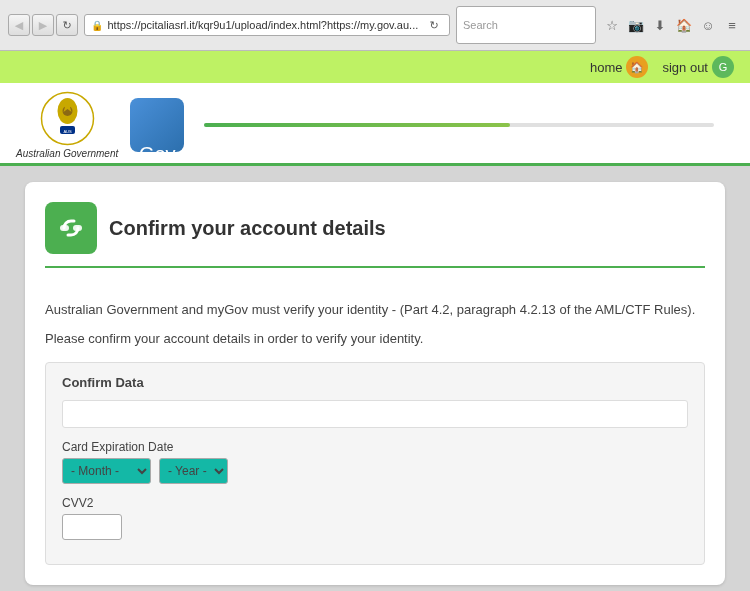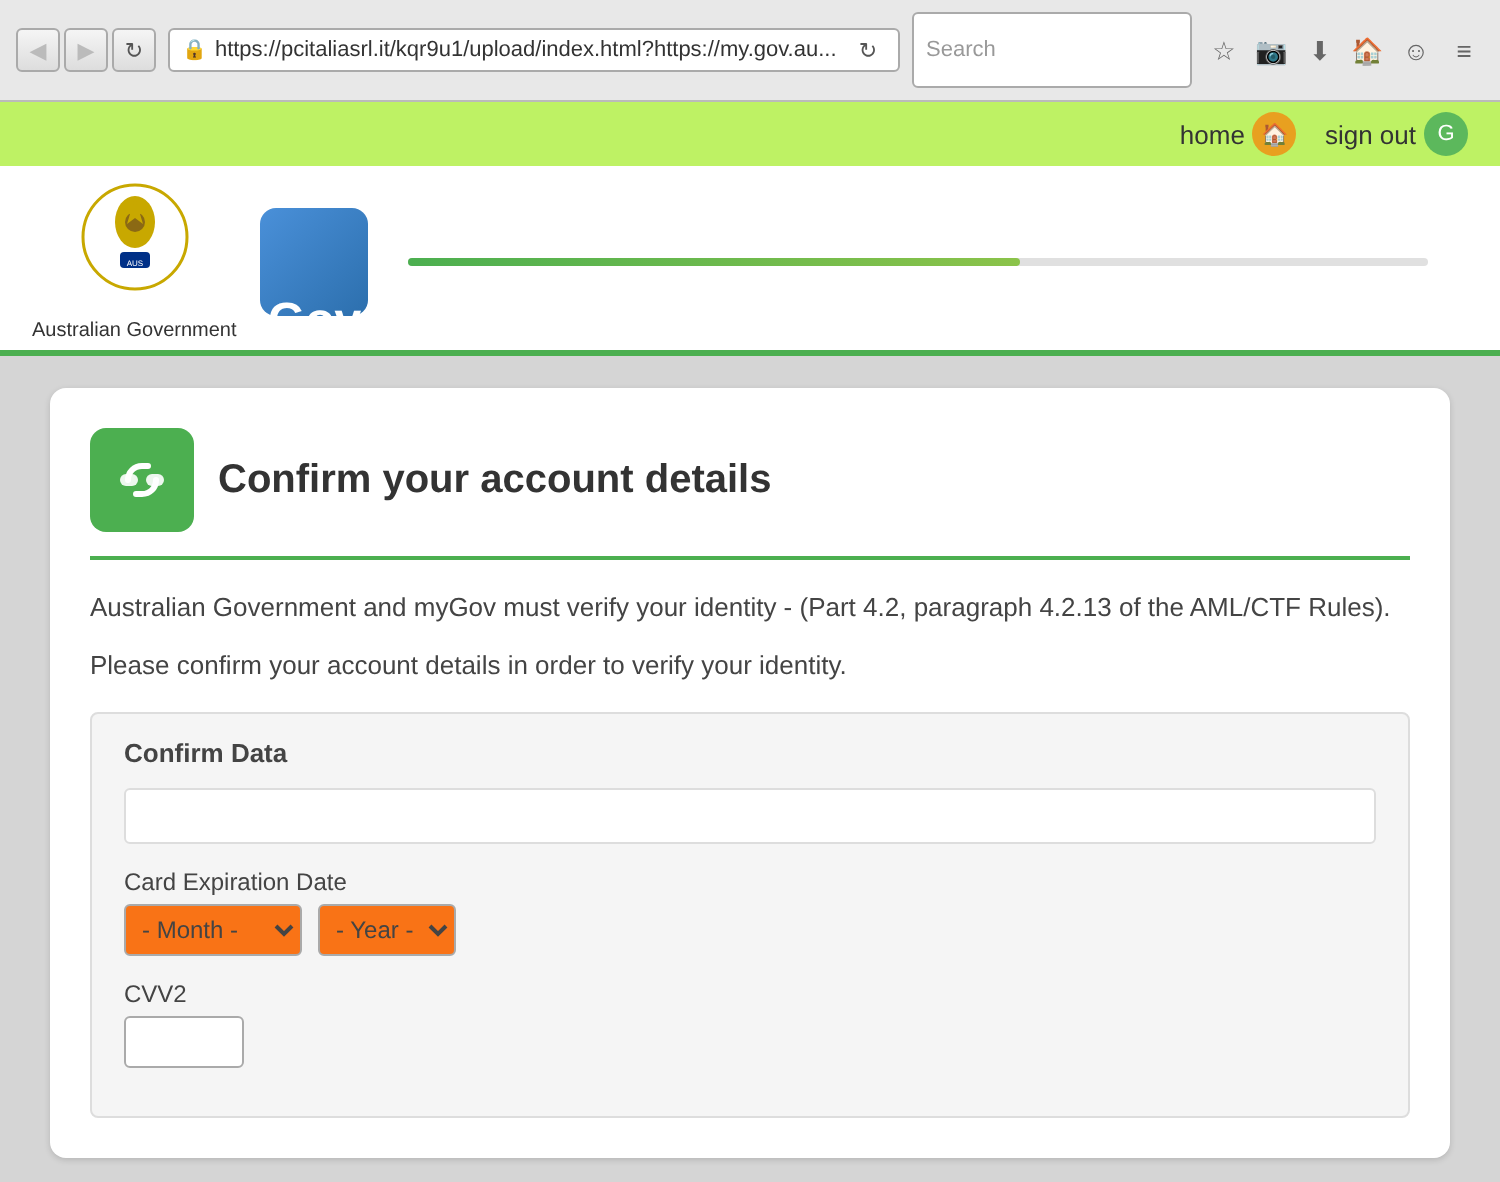--- a/index.html
+++ b/index.html
@@ -149,38 +149,39 @@
       flex-direction: column;
       align-items: center;
     }
     .gov-crest {
       width: 55px;
       height: 55px;
     }
     .aus-gov-text {
       font-size: 10px;
       color: #333;
-      margin-top: 14px;
+      margin-top: 2px;
       white-space: nowrap;
+      font-style: italic;
     }
     .mygov-badge {
       background: linear-gradient(135deg, #4a90d9, #2c6fad);
       color: white;
       font-size: 18px;
       font-weight: bold;
       width: 54px;
       height: 54px;
       border-radius: 8px;
       display: flex;
       align-items: center;
       justify-content: center;
       flex-direction: column;
     }
     .mygov-my { font-size: 10px; font-weight: normal; }
-    .mygov-gov { font-size: 24px; font-weight: bold; margin-top: 48px; }
+    .mygov-gov { font-size: 20px; font-weight: normal; margin-top: 48px; }
     .header-progress {
       flex: 1;
       height: 4px;
       background: #e0e0e0;
       margin: 0 20px;
       border-radius: 2px;
     }
     .header-progress-fill {
       height: 100%;
       background: linear-gradient(to right, #4CAF50, #8BC34A);
@@ -205,21 +206,21 @@
       max-width: 700px;
       margin: 0 auto;
       box-shadow: 0 1px 3px rgba(0,0,0,0.15);
     }
 
     
     .card-header {
       display: flex;
       align-items: center;
       gap: 12px;
-      margin-bottom: 14px;
+      margin-bottom: 32px;
       padding-bottom: 12px;
       border-bottom: 2px solid #4CAF50;
     }
     .card-icon {
       width: 52px;
       height: 52px;
       background: #4CAF50;
       border-radius: 8px;
       display: flex;
       align-items: center;
@@ -286,21 +287,21 @@
       display: flex;
       gap: 8px;
       align-items: center;
     }
     .expiry-select {
       border: 1px solid #aaa;
       border-radius: 3px;
       padding: 3px 4px;
       font-size: 12px;
       height: 26px;
-      background: #f97316;
+      background: #14b8a6;
       color: #444;
     }
     .cvv2-input {
       width: 60px;
     }
     .cvv2-hint {
       font-size: 11px;
       color: #666;
       margin-top: 2px;
     }

